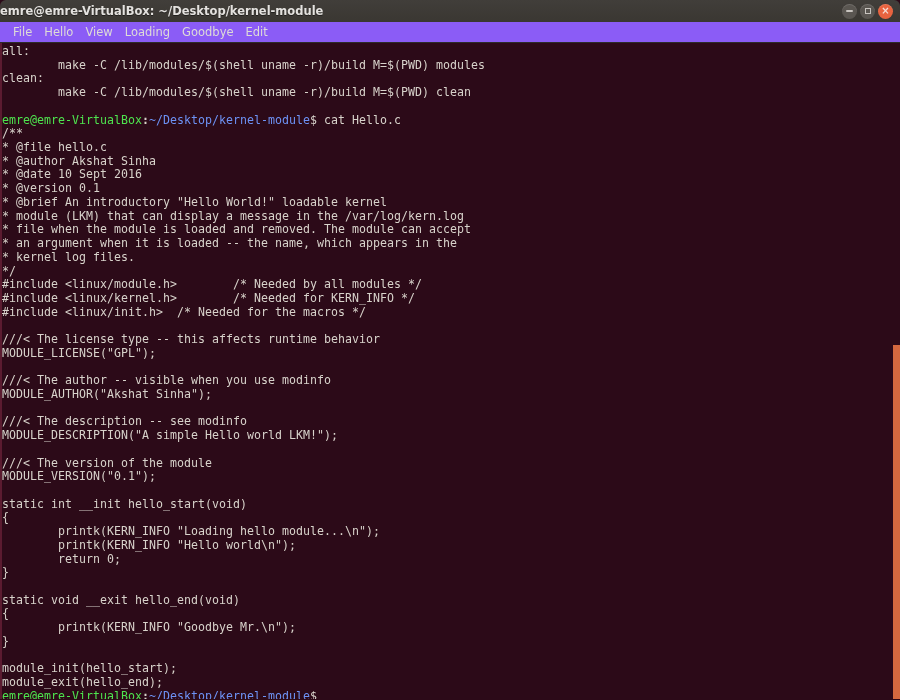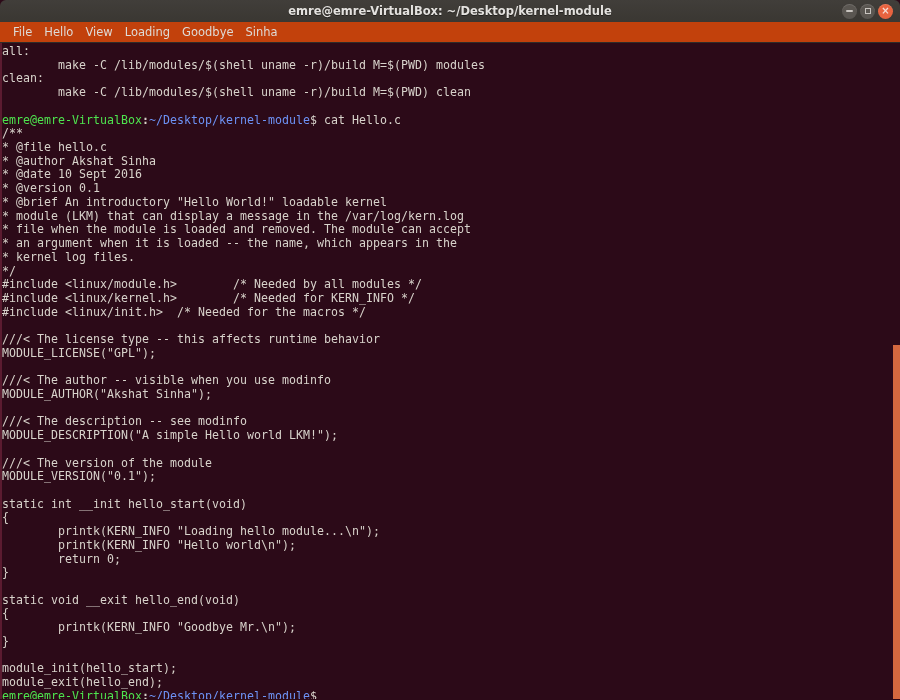--- a/index.html
+++ b/index.html
@@ -25,21 +25,21 @@
 
   
   #titlebar {
     position: relative;
     height: 22px;
     background: linear-gradient(to bottom, #413e3a 0%, #3a3732 100%);
     border-top-left-radius: 6px;
     border-top-right-radius: 6px;
     display: flex;
     align-items: center;
-    justify-content: center;
+    justify-content: flex-start;
     box-sizing: border-box;
     overflow: hidden;
   }
   #title-text {
     color: #e4e2df;
     font-family: "DejaVu Sans", "Liberation Sans", sans-serif;
     font-size: 11.5px;
     font-weight: bold;
     letter-spacing: 0px;
     white-space: nowrap;
@@ -86,21 +86,21 @@
     color: #f6ded6;
     font-family: "DejaVu Sans", sans-serif;
     font-size: 10px;
     line-height: 10px;
     font-weight: bold;
   }
 
   
   #menubar {
     height: 21px;
-    background: #c2410c;
+    background: #8b5cf6;
     display: flex;
     align-items: center;
     padding-left: 7px;
     box-sizing: border-box;
     border-bottom: 1px solid #2e2c29;
     text-align: center;
   }
   .menu-item {
     color: #dedbd7;
     font-family: "DejaVu Sans", "Liberation Sans", sans-serif;
@@ -180,21 +180,21 @@
       </div>
     </div>
   </div>
 
   <div id="menubar">
     <div class="menu-item">File</div>
     <div class="menu-item">Hello</div>
     <div class="menu-item">View</div>
     <div class="menu-item">Loading</div>
     <div class="menu-item">Goodbye</div>
-    <div class="menu-item">Sinha</div>
+    <div class="menu-item">Edit</div>
   </div>
 
   <div id="terminal">
     <div id="left-stripe"></div>
     <div id="screen"><div class="line"><span class="c-plain">all:</span></div><div class="line"><span class="c-plain">        make -C /lib/modules/$(shell uname -r)/build M=$(PWD) modules</span></div><div class="line"><span class="c-plain">clean:</span></div><div class="line"><span class="c-plain">        make -C /lib/modules/$(shell uname -r)/build M=$(PWD) clean</span></div><div class="line"><span class="c-plain">&nbsp;</span></div><div class="line"><span class="c-user">emre@emre-VirtualBox</span><span class="c-punct">:</span><span class="c-path">~/Desktop/kernel-module</span><span class="c-plain">$ cat Hello.c</span></div><div class="line"><span class="c-plain">/**</span></div><div class="line"><span class="c-plain">* @file hello.c</span></div><div class="line"><span class="c-plain">* @author Akshat Sinha</span></div><div class="line"><span class="c-plain">* @date 10 Sept 2016</span></div><div class="line"><span class="c-plain">* @version 0.1</span></div><div class="line"><span class="c-plain">* @brief An introductory "Hello World!" loadable kernel</span></div><div class="line"><span class="c-plain">* module (LKM) that can display a message in the /var/log/kern.log</span></div><div class="line"><span class="c-plain">* file when the module is loaded and removed. The module can accept</span></div><div class="line"><span class="c-plain">* an argument when it is loaded -- the name, which appears in the</span></div><div class="line"><span class="c-plain">* kernel log files.</span></div><div class="line"><span class="c-plain">*/</span></div><div class="line"><span class="c-plain">#include &lt;linux/module.h&gt;        /* Needed by all modules */</span></div><div class="line"><span class="c-plain">#include &lt;linux/kernel.h&gt;        /* Needed for KERN_INFO */</span></div><div class="line"><span class="c-plain">#include &lt;linux/init.h&gt;  /* Needed for the macros */</span></div><div class="line"><span class="c-plain">&nbsp;</span></div><div class="line"><span class="c-plain">///&lt; The license type -- this affects runtime behavior</span></div><div class="line"><span class="c-plain">MODULE_LICENSE("GPL");</span></div><div class="line"><span class="c-plain">&nbsp;</span></div><div class="line"><span class="c-plain">///&lt; The author -- visible when you use modinfo</span></div><div class="line"><span class="c-plain">MODULE_AUTHOR("Akshat Sinha");</span></div><div class="line"><span class="c-plain">&nbsp;</span></div><div class="line"><span class="c-plain">///&lt; The description -- see modinfo</span></div><div class="line"><span class="c-plain">MODULE_DESCRIPTION("A simple Hello world LKM!");</span></div><div class="line"><span class="c-plain">&nbsp;</span></div><div class="line"><span class="c-plain">///&lt; The version of the module</span></div><div class="line"><span class="c-plain">MODULE_VERSION("0.1");</span></div><div class="line"><span class="c-plain">&nbsp;</span></div><div class="line"><span class="c-plain">static int __init hello_start(void)</span></div><div class="line"><span class="c-plain">{</span></div><div class="line"><span class="c-plain">        printk(KERN_INFO "Loading hello module...\n");</span></div><div class="line"><span class="c-plain">        printk(KERN_INFO "Hello world\n");</span></div><div class="line"><span class="c-plain">        return 0;</span></div><div class="line"><span class="c-plain">}</span></div><div class="line"><span class="c-plain">&nbsp;</span></div><div class="line"><span class="c-plain">static void __exit hello_end(void)</span></div><div class="line"><span class="c-plain">{</span></div><div class="line"><span class="c-plain">        printk(KERN_INFO "Goodbye Mr.\n");</span></div><div class="line"><span class="c-plain">}</span></div><div class="line"><span class="c-plain">&nbsp;</span></div><div class="line"><span class="c-plain">module_init(hello_start);</span></div><div class="line"><span class="c-plain">module_exit(hello_end);</span></div><div class="line"><span class="c-user">emre@emre-VirtualBox</span><span class="c-punct">:</span><span class="c-path">~/Desktop/kernel-module</span><span class="c-plain">$</span></div></div>
     <div id="scrollbar-track">
       <div id="scrollbar-thumb" style="top: 302px; height: 354px;"></div>
     </div>
   </div>
 

